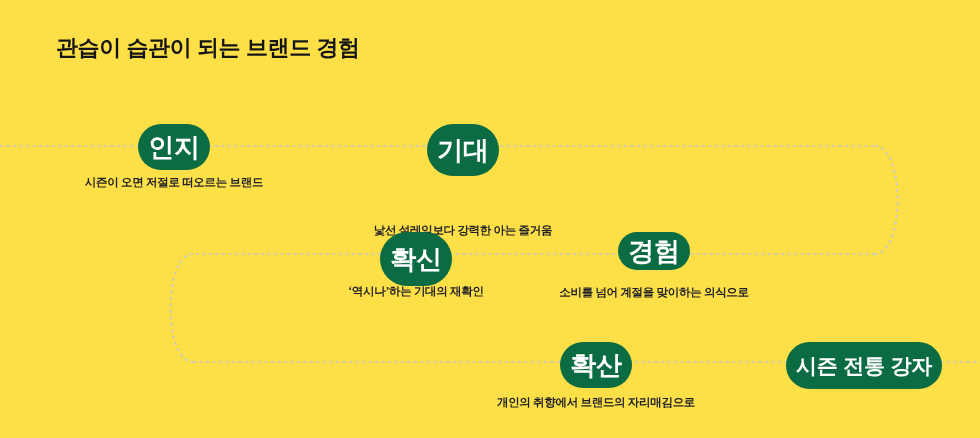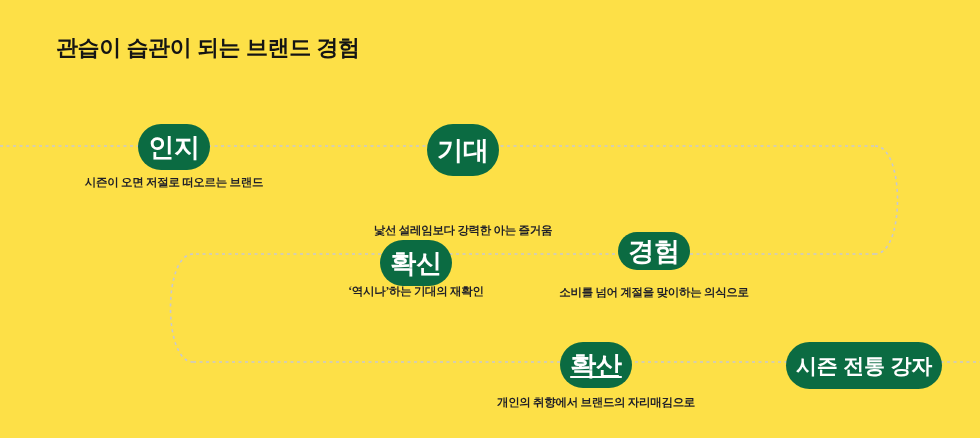--- a/index.html
+++ b/index.html
@@ -78,22 +78,22 @@
       <path d="M 875 254 L 193 254" fill="none" stroke="#c8c8d0" stroke-width="1.6" stroke-dasharray="3 3.5" stroke-linecap="butt"></path>
       <path d="M 193 254 C 163 254 163 362 193 362" fill="none" stroke="#c8c8d0" stroke-width="1.6" stroke-dasharray="3 3.5" stroke-linecap="butt"></path>
       <path d="M 193 362 L 980 362" fill="none" stroke="#c8c8d0" stroke-width="1.6" stroke-dasharray="3 3.5" stroke-linecap="butt"></path>
     </svg>
 
   <div id="nodes-layer">
       <div class="node" style="left: 138px; top: 124px; width: 72px; height: 46px;">인지</div>
       <div class="caption" style="left: 174px; top: 175px;">시즌이 오면 저절로 떠오르는 브랜드</div>
       <div class="node" style="left: 427px; top: 124px; width: 72px; height: 52px;">기대</div>
       <div class="caption" style="left: 463px; top: 175px; margin-top: 48px;">낯선 설레임보다 강력한 아는 즐거움</div>
-      <div class="node" style="left: 380px; top: 240px; width: 72px; height: 46px;">확신</div>
+      <div class="node" style="left: 380px; top: 232px; width: 72px; height: 54px;">확신</div>
       <div class="caption" style="left: 416px; top: 284px;">‘역시나’하는 기대의 재확인</div>
       <div class="node" style="left: 618px; top: 232px; width: 72px; height: 38px;">경험</div>
       <div class="caption" style="left: 654px; top: 285px;">소비를 넘어 계절을 맞이하는 의식으로</div>
-      <div class="node" style="left: 560px; top: 342px; width: 72px; height: 46px; text-decoration: underline;">확산</div>
+      <div class="node" style="left: 560px; top: 342px; width: 72px; height: 46px;">확산</div>
       <div class="caption" style="left: 596px; top: 395px;">개인의 취향에서 브랜드의 자리매김으로</div>
       <div class="node wide" style="left: 786px; top: 342px; width: 156px; height: 47px;">시즌 전통 강자</div>
     </div>
 
 </div>
 
 </body></html>

